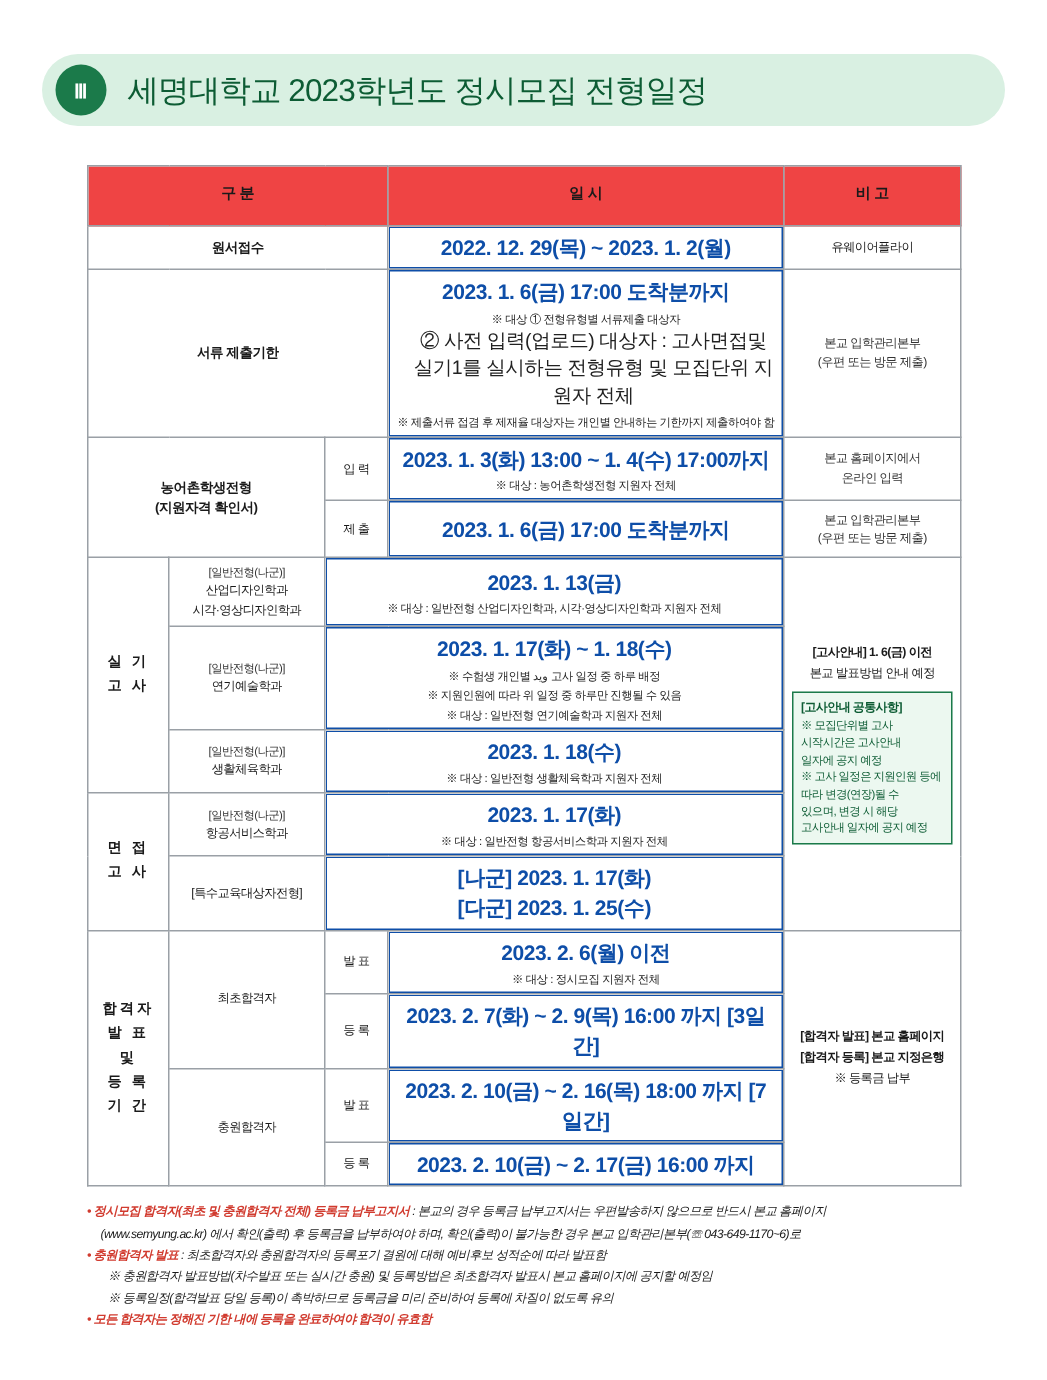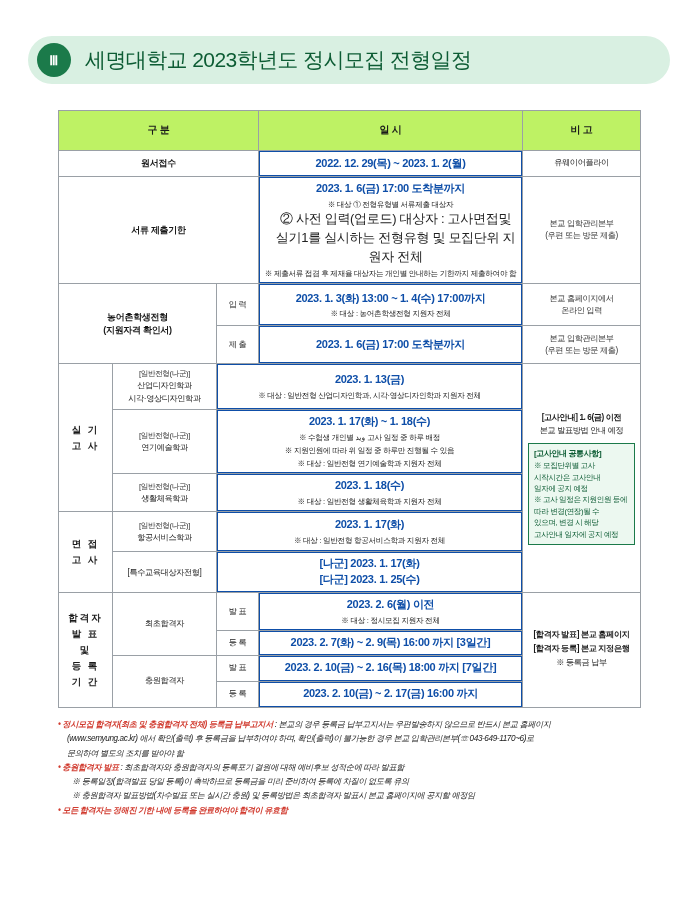--- a/index.html
+++ b/index.html
@@ -50,36 +50,36 @@
     font-size: 8.5px;
     line-height: 1.45;
   }
   table.main td, table.main th {
     border: 1px solid #9aa0a6;
     padding: 4px 5px;
     vertical-align: middle;
     text-align: center;
   }
   thead th {
-    background: #bef264;
+    background: #ef4444;
     font-weight: bold;
     font-size: 10px;
     color: #1a1a1a;
     height: 40px;
     letter-spacing: -0.3px;
   }
   .col-a { width: 54px; }
   .col-b { width: 104px; }
   .col-c { width: 42px; }
   .col-d { width: 264px; }
   .col-e { width: 118px; }
 
   
   .cell-date { text-align: left; padding-left: 10px; }
-  .dt { color: #0e4ea8; font-weight: bold; font-size: 11px; letter-spacing: -0.3px; }
+  .dt { color: #0e4ea8; font-weight: bold; font-size: 14px; letter-spacing: -0.3px; }
   .note { color: #222; font-size: 7.6px; letter-spacing: -0.3px; display:block; margin-top:2px; }
   .note2 { color: #222; font-size: 13px; letter-spacing: -0.3px; display:block; margin-left: 10px;}
   .lbl { font-size: 9px; font-weight: bold; letter-spacing: -0.3px; }
   .lbl-sm { font-size: 8.2px; letter-spacing: -0.4px; }
   .gray-small { font-size: 7.6px; color: #333; letter-spacing: -0.4px; display: block; }
   .vert { font-size: 9.5px; font-weight: bold; letter-spacing: 2px; line-height: 1.7; }
   .remark { font-size: 8.2px; letter-spacing: -0.4px; line-height: 1.5; }
 
   
   .datecol-hl { box-shadow: inset 0 0 0 1px #0e4ea8; }
@@ -302,26 +302,25 @@
     </tbody>
   </table>
   </div>
 
   <div class="foot">
     <p>
       <span class="bullet">•</span>
       <span class="hl">정시모집 합격자(최초 및 충원합격자 전체) 등록금 납부고지서</span><span> : 본교의 경우 등록금 납부고지서는 우편발송하지 않으므로 반드시 본교 홈페이지</span>
     </p>
     <p class="ind">(www.semyung.ac.kr) 에서 확인(출력) 후 등록금을 납부하여야 하며, 확인(출력)이 불가능한 경우 본교 입학관리본부(☏ 043-649-1170~6)로</p>
-    <p class="ind">문의하여 별도의 조치를 받아야 함</p>
     <p>
       <span class="bullet">•</span>
       <span class="hl">충원합격자 발표</span><span> : 최초합격자와 충원합격자의 등록포기 결원에 대해 예비후보 성적순에 따라 발표함</span>
     </p>
+    <p class="ind2">※ 충원합격자 발표방법(차수발표 또는 실시간 충원) 및 등록방법은 최초합격자 발표시 본교 홈페이지에 공지할 예정임</p>
     <p class="ind2">※ 등록일정(합격발표 당일 등록)이 촉박하므로 등록금을 미리 준비하여 등록에 차질이 없도록 유의</p>
-    <p class="ind2">※ 충원합격자 발표방법(차수발표 또는 실시간 충원) 및 등록방법은 최초합격자 발표시 본교 홈페이지에 공지할 예정임</p>
     <p>
       <span class="bullet">•</span>
       <span class="hl">모든 합격자는 정해진 기한 내에 등록을 완료하여야 합격이 유효함</span>
     </p>
   </div>
 
 </div>
 
 </body></html>

